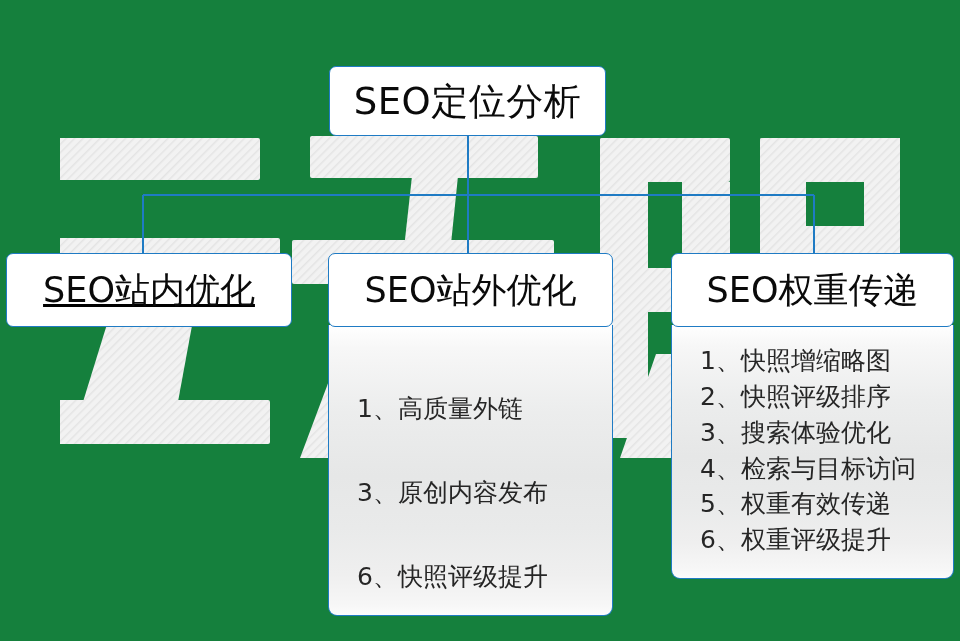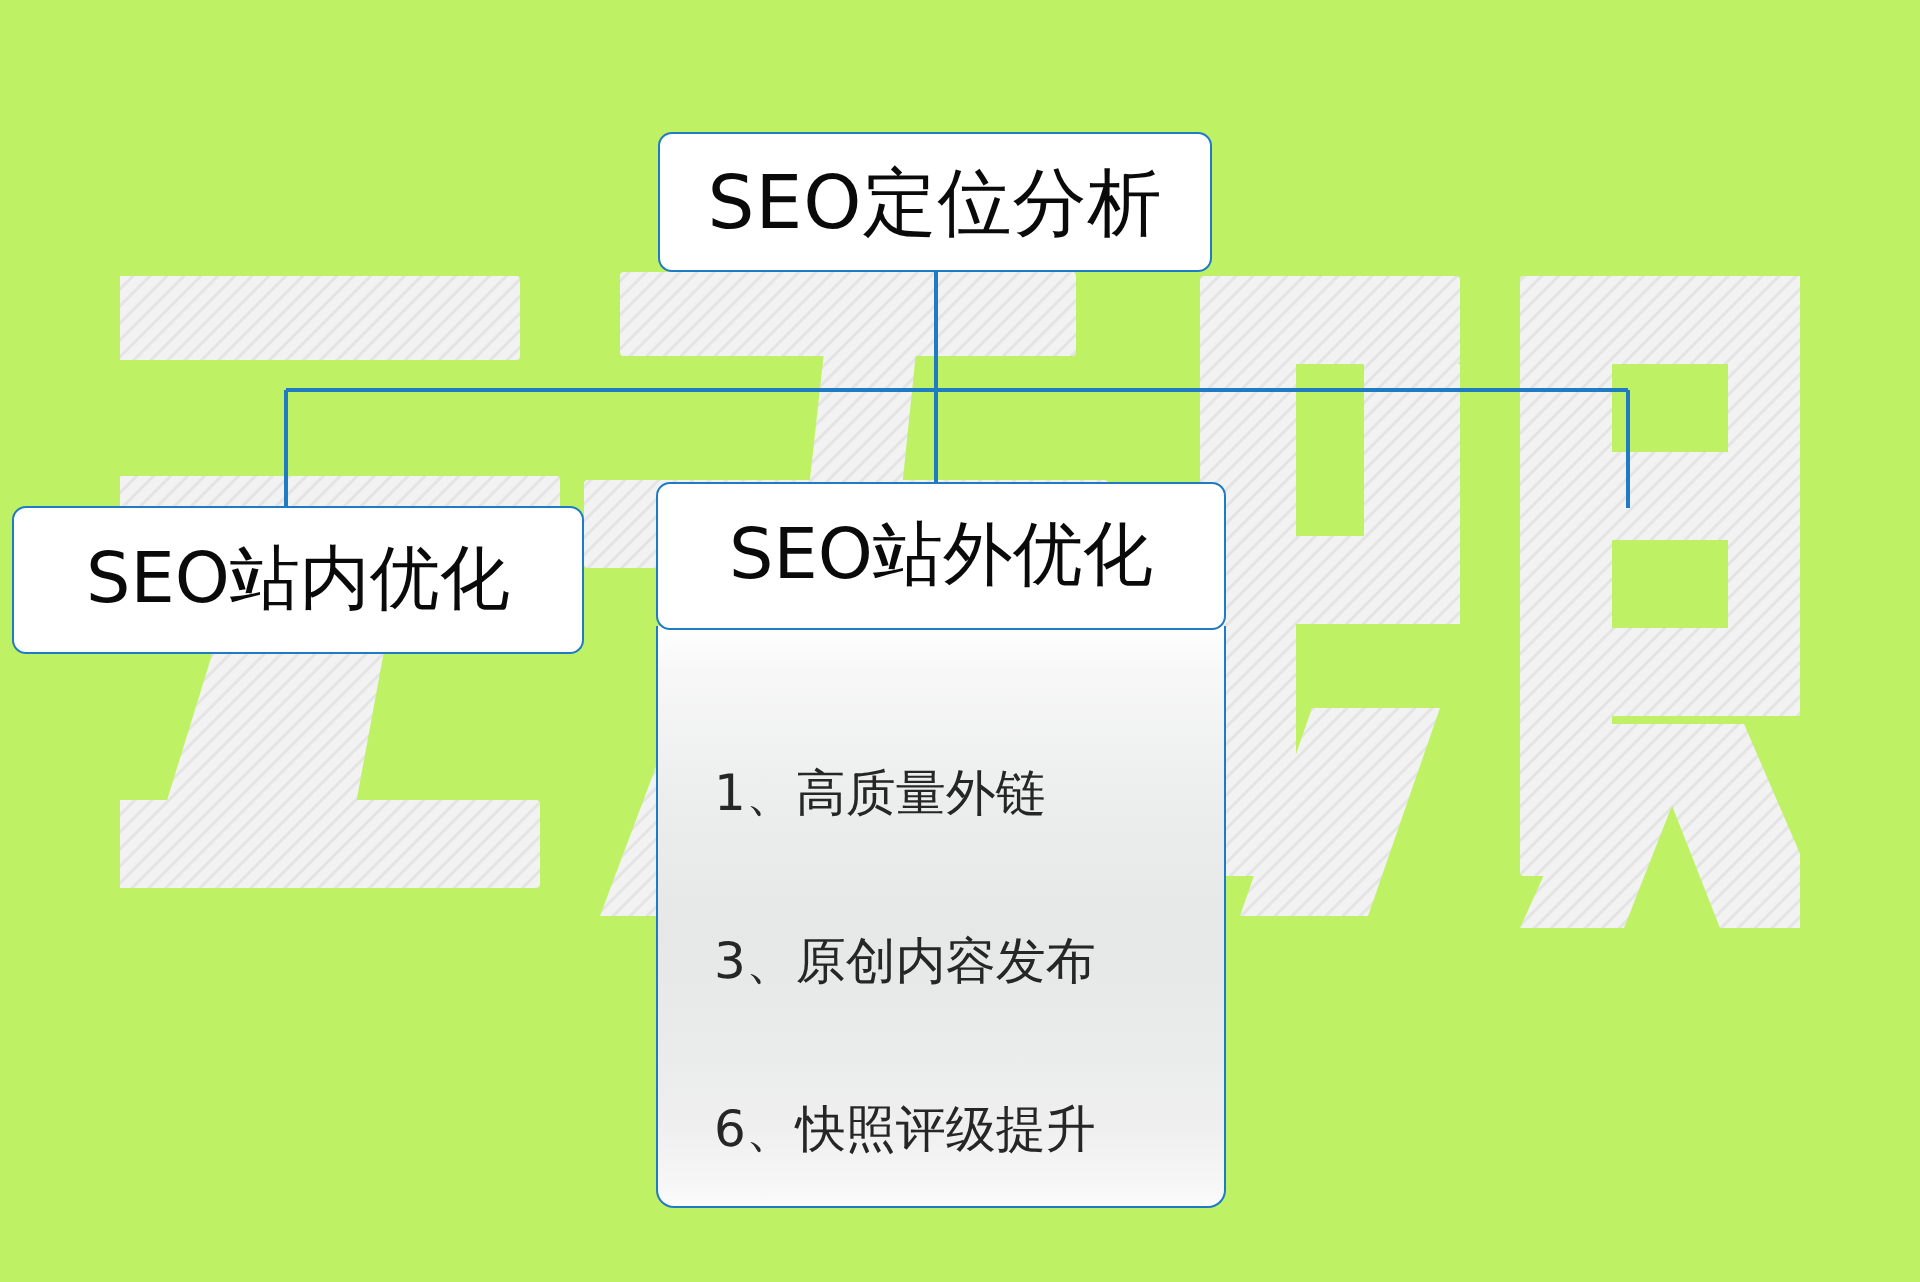--- a/index.html
+++ b/index.html
@@ -7,21 +7,21 @@
     padding: 0;
     background: #ffffff;
   }
   body {
     font-family: "DejaVu Sans", "Liberation Sans", sans-serif;
   }
   #canvas {
     position: relative;
     width: 960px;
     height: 641px;
-    background: #bef264;
+    background: #15803d;
     overflow: hidden;
   }
 
   
   .watermark {
     position: absolute;
     left: 60px;
     top: 118px;
     width: 840px;
     height: 400px;
@@ -107,22 +107,22 @@
   }
   .col-item {
     font-size: 25px;
     color: #262626;
     line-height: 1.43;
     white-space: nowrap;
     padding-left: 26px;
   }
 
   
-  #column-0 { left: 6px;   top: 253px; width: 286px; }
-  #column-1 { left: 328px; top: 241px; width: 285px; }
+  #column-0 { left: 6px;   top: 253px; width: 286px; text-decoration: underline; }
+  #column-1 { left: 328px; top: 253px; width: 285px; }
   #column-2 { left: 671px; top: 253px; width: 283px; }
 
   #column-0 .col-item { padding-left: 22px; }
   #column-1 .col-item { padding-left: 28px; margin-top: 48px; }
   #column-2 .col-item { padding-left: 28px; }
 </style>
 </head>
 <body>
 
 <div id="canvas">
@@ -195,14 +195,27 @@
     <div class="col-header">
       <span class="col-header-title">SEO站外优化</span>
     </div>
     <div class="col-body">
       <div class="col-item">1、高质量外链</div>
       <div class="col-item">3、原创内容发布</div>
       <div class="col-item">6、快照评级提升</div>
     </div>
   </div>
 
+  <div class="column" id="column-2">
+    <div class="col-header">
+      <span class="col-header-title">SEO权重传递</span>
+    </div>
+    <div class="col-body">
+      <div class="col-item">1、快照增缩略图</div>
+      <div class="col-item">2、快照评级排序</div>
+      <div class="col-item">3、搜索体验优化</div>
+      <div class="col-item">4、检索与目标访问</div>
+      <div class="col-item">5、权重有效传递</div>
+      <div class="col-item">6、权重评级提升</div>
+    </div>
+  </div>
 
 </div>
 
 </body></html>

